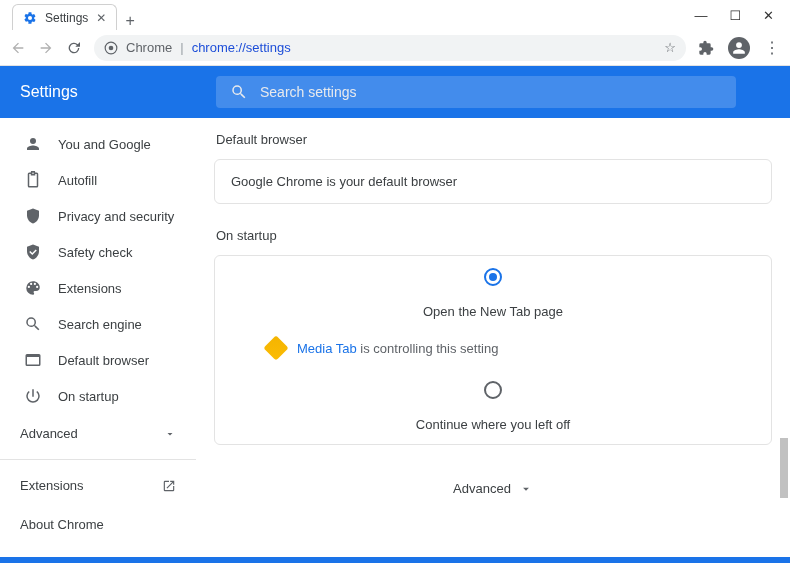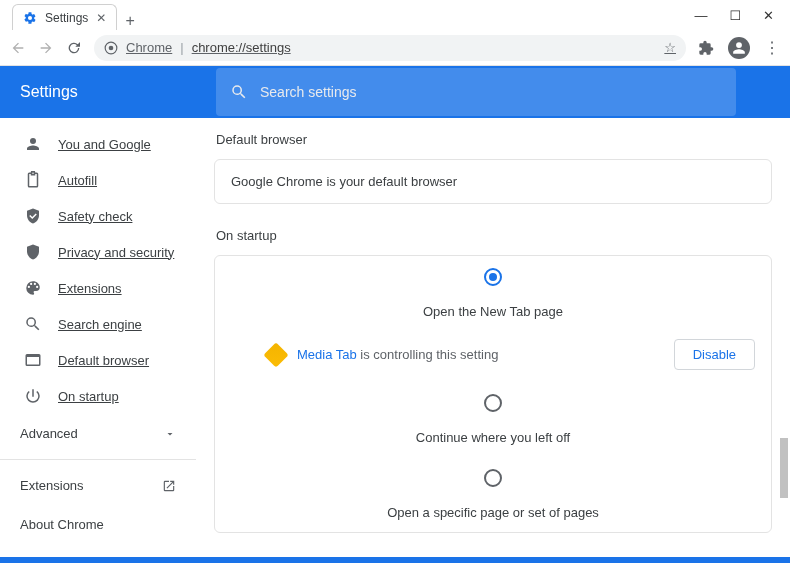--- a/index.html
+++ b/index.html
@@ -10,37 +10,37 @@
   .titlebar .tab-strip { flex: 1; display: flex; align-items: flex-end; height: 30px; padding-left: 4px; }
   .tab { display: flex; align-items: center; gap: 8px; background: #fff; border: 1px solid #d0d0d0; border-bottom: none; border-radius: 6px 6px 0 0; padding: 5px 10px; font-size: 12px; color: #3c4043; height: 26px; max-width: 190px; }
   .tab-close { color: #5f6368; font-size: 12px; cursor: default; }
   .newtab { margin-left: 8px; color: #5f6368; font-size: 16px; cursor: default; }
   .winbtns { display: flex; gap: 22px; color: #333; font-size: 13px; padding-right: 8px; }
 
   
   .addrbar { height: 36px; display: flex; align-items: center; gap: 12px; padding: 0 10px; border-bottom: 1px solid #e3e3e3; }
   .navbtn { color: #b0b0b0; }
   .navbtn.active { color: #5f6368; }
-  .omnibox { flex: 1; display: flex; align-items: center; gap: 8px; background: #f1f3f4; border-radius: 14px; height: 26px; padding: 0 10px; font-size: 13px; color: #5f6368; text-decoration: underline; }
-  .omnibox .url { color: #404040; }
+  .omnibox { flex: 1; display: flex; align-items: center; gap: 8px; background: #f1f3f4; border-radius: 14px; height: 26px; padding: 0 10px; font-size: 13px; color: #5f6368; }
+  .omnibox .url { color: #1d4ed8; }
   .omni-right { margin-left: auto; display: flex; gap: 10px; color: #5f6368; }
   .addr-icons { display: flex; align-items: center; gap: 14px; color: #5f6368; }
   .avatar { width: 22px; height: 22px; border-radius: 50%; background: #5f6368; display: flex; align-items: center; justify-content: center; }
 
   
   .blue-header { background: #1a73e8; height: 52px; display: flex; align-items: center; padding: 0 20px; gap: 24px; color: #fff; }
   .blue-title { font-size: 16px; font-weight: 500; width: 172px; }
-  .search-settings { flex: 1; max-width: 520px; background: rgba(255,255,255,0.18); border-radius: 4px; height: 48px; display: flex; align-items: center; gap: 12px; padding: 0 14px; color: #e8eaed; font-size: 14px; }
+  .search-settings { flex: 1; max-width: 520px; background: rgba(255,255,255,0.18); border-radius: 4px; height: 32px; display: flex; align-items: center; gap: 12px; padding: 0 14px; color: #e8eaed; font-size: 14px; }
   .search-settings input { background: transparent; border: none; outline: none; color: #fff; font-size: 14px; flex: 1; }
   .search-settings input::placeholder { color: #e8eaed; }
 
   
   .main { display: flex; height: calc(563px - 30px - 36px - 52px - 8px); }
   .sidebar { width: 196px; padding: 8px 0; font-size: 13px; color: #3c4043; }
-  .side-item { display: flex; align-items: center; gap: 16px; padding: 9px 8px 9px 24px; cursor: default; text-decoration: underline; }
+  .side-item { display: flex; align-items: center; gap: 16px; padding: 9px 8px 9px 24px; cursor: default; }
   .side-item svg, .side-item .icon { width: 18px; height: 18px; flex-shrink: 0; }
   .side-adv { display: flex; align-items: center; justify-content: space-between; padding: 12px 20px 12px 20px; color: #3c4043; font-size: 13px; cursor: default; }
   .side-sep { border-top: 1px solid #e3e3e3; margin: 6px 0; }
   .side-ext { display: flex; align-items: center; justify-content: space-between; padding: 12px 20px; font-size: 13px; color: #3c4043; cursor: default; }
 
   .content { flex: 1; padding: 8px 18px 0 18px; position: relative; overflow: hidden; }
   .scrollbar { position: absolute; right: 2px; top: 0; bottom: 0; width: 10px; }
   .scroll-thumb { position: absolute; right: 0; width: 8px; background: #c1c1c1; border-radius: 0; }
 
   .card { background: #fff; border: 1px solid #e3e3e3; border-radius: 6px; margin-bottom: 18px; }
@@ -139,29 +139,29 @@
       <span>You and Google</span>
     </div>
     <div class="side-item">
       <svg viewBox="0 0 24 24" fill="#5f6368">
           <path d="M17 2h-2a3 3 0 0 0-6 0H7a2 2 0 0 0-2 2v16a2 2 0 0 0 2 2h10a2 2 0 0 0 2-2V4a2 2 0 0 0-2-2zm-5 0a1 1 0 1 1-1 1 1 1 0 0 1 1-1zm5 18H7V4h2v2h6V4h2z"></path>
         </svg>
       <span>Autofill</span>
     </div>
     <div class="side-item">
       <svg viewBox="0 0 24 24" fill="#5f6368">
+          <path d="M12 2 4 5v6c0 5 3.4 9.7 8 11 4.6-1.3 8-6 8-11V5z"></path>
+        </svg>
+      <span>Privacy and security</span>
+    </div>
+    <div class="side-item">
+      <svg viewBox="0 0 24 24" fill="#5f6368">
           <path d="M12 2 4 5v6c0 5 3.4 9.7 8 11 4.6-1.3 8-6 8-11V5zm-1 14-4-4 1.4-1.4L11 13.2l4.6-4.6L17 10z"></path>
         </svg>
       <span>Safety check</span>
-    </div>
-    <div class="side-item">
-      <svg viewBox="0 0 24 24" fill="#5f6368">
-          <path d="M12 2 4 5v6c0 5 3.4 9.7 8 11 4.6-1.3 8-6 8-11V5z"></path>
-        </svg>
-      <span>Privacy and security</span>
     </div>
     <div class="side-item">
       <svg viewBox="0 0 24 24" fill="#5f6368">
           <path d="M12 3a9 9 0 0 0 0 18 1.5 1.5 0 0 0 1.5-1.5 1.5 1.5 0 0 0-.44-1.06A1.5 1.5 0 0 1 14.12 16H16a5 5 0 0 0 5-5c0-4.42-4-8-9-8zM6.5 12A1.5 1.5 0 1 1 8 10.5 1.5 1.5 0 0 1 6.5 12zm3-4A1.5 1.5 0 1 1 11 6.5 1.5 1.5 0 0 1 9.5 8zm5 0A1.5 1.5 0 1 1 16 6.5 1.5 1.5 0 0 1 14.5 8zm3 4A1.5 1.5 0 1 1 19 10.5 1.5 1.5 0 0 1 17.5 12z"></path>
         </svg>
       <span>Extensions</span>
     </div>
     <div class="side-item">
       <svg viewBox="0 0 24 24" fill="#5f6368">
           <path d="M15.5 14h-.79l-.28-.27A6.47 6.47 0 0 0 16 9.5 6.5 6.5 0 1 0 9.5 16a6.47 6.47 0 0 0 4.23-1.57l.27.28v.79l5 4.99L20.49 19zM9.5 14A4.5 4.5 0 1 1 14 9.5 4.5 4.5 0 0 1 9.5 14z"></path>
@@ -214,29 +214,24 @@
         <div class="radio-outer checked">
             <div class="radio-inner"></div>
           </div>
         <span>Open the New Tab page</span>
       </div>
       <div class="controlled">
         <div class="ext-icon"></div>
         <span>
           <span class="link">Media Tab</span><span> is controlling this setting</span>
         </span>
-        <button class="disable-btn">Disable</button>
       </div>
       <div class="radio-row">
         <div class="radio-outer"></div>
         <span>Continue where you left off</span>
-      </div>
-      <div class="radio-row">
-        <div class="radio-outer"></div>
-        <span>Open a specific page or set of pages</span>
       </div>
     </div>
 
     <div class="adv-row">
       <span>Advanced</span>
       <svg width="14" height="14" viewBox="0 0 24 24" fill="#5f6368">
           <path d="M7 10l5 5 5-5z"></path>
         </svg>
     </div>
 

